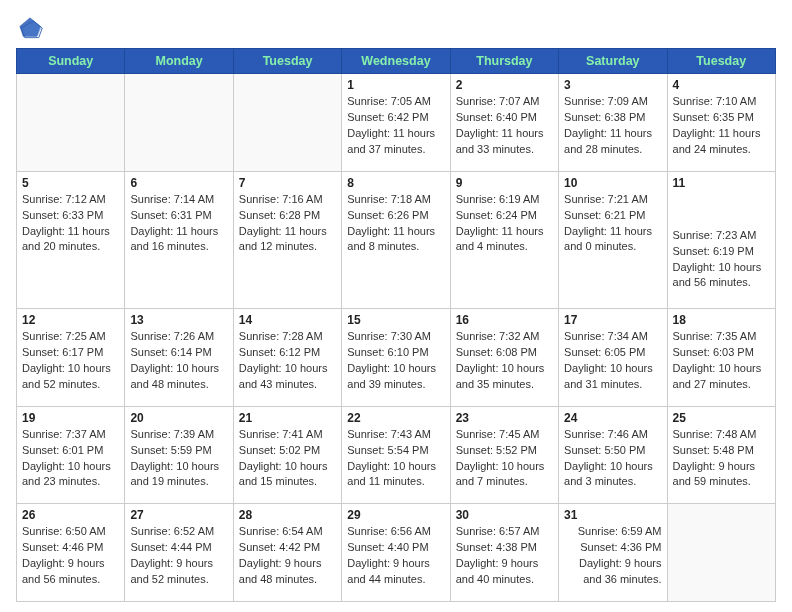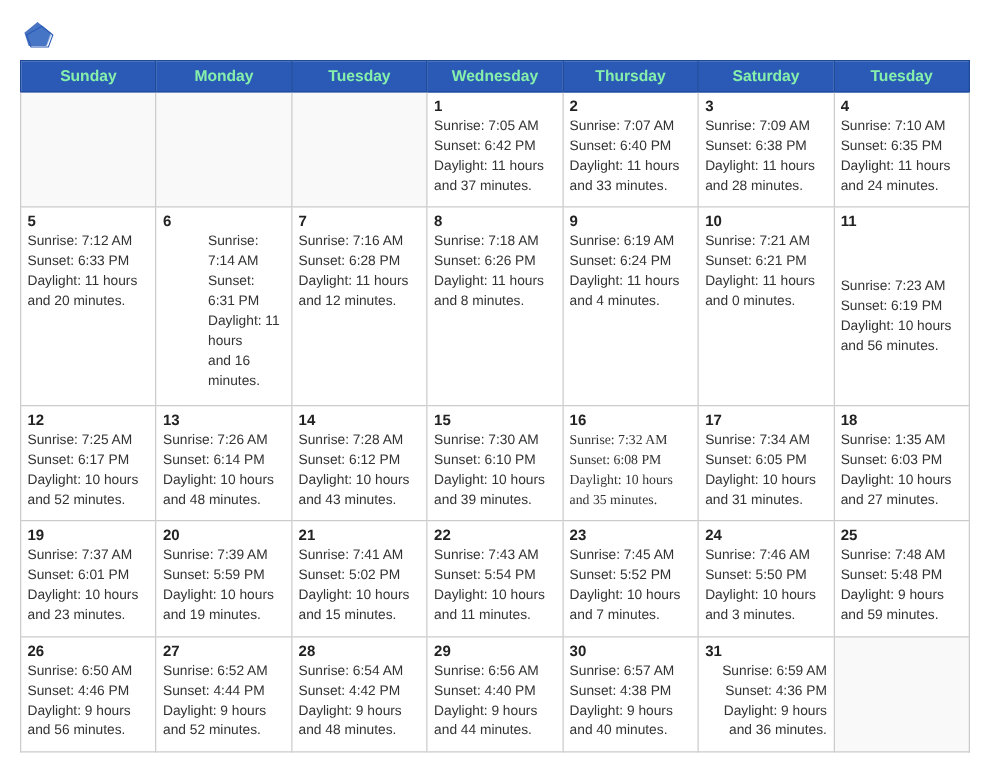--- a/index.html
+++ b/index.html
@@ -159,21 +159,21 @@
         <tr>
           <td>
             <div class="day-number">5</div>
             <div class="day-info" style="white-space: pre-line;">Sunrise: 7:12 AM
 Sunset: 6:33 PM
 Daylight: 11 hours
 and 20 minutes.</div>
           </td>
           <td>
             <div class="day-number">6</div>
-            <div class="day-info" style="white-space: pre-line; margin-left: 36px;">Sunrise: 7:14 AM
+            <div class="day-info" style="white-space: pre-line;">Sunrise: 7:14 AM
 Sunset: 6:31 PM
 Daylight: 11 hours
 and 16 minutes.</div>
           </td>
           <td>
             <div class="day-number">7</div>
             <div class="day-info" style="white-space: pre-line;">Sunrise: 7:16 AM
 Sunset: 6:28 PM
 Daylight: 11 hours
 and 12 minutes.</div>
@@ -231,35 +231,35 @@
           </td>
           <td>
             <div class="day-number">15</div>
             <div class="day-info" style="white-space: pre-line;">Sunrise: 7:30 AM
 Sunset: 6:10 PM
 Daylight: 10 hours
 and 39 minutes.</div>
           </td>
           <td>
             <div class="day-number">16</div>
-            <div class="day-info" style="white-space: pre-line; font-family: Liberation Serif, serif;">Sunrise: 7:32 AM
+            <div class="day-info" style="white-space: pre-line;">Sunrise: 7:32 AM
 Sunset: 6:08 PM
 Daylight: 10 hours
 and 35 minutes.</div>
           </td>
           <td>
             <div class="day-number">17</div>
             <div class="day-info" style="white-space: pre-line;">Sunrise: 7:34 AM
 Sunset: 6:05 PM
 Daylight: 10 hours
 and 31 minutes.</div>
           </td>
           <td>
             <div class="day-number">18</div>
-            <div class="day-info" style="white-space: pre-line;">Sunrise: 1:35 AM
+            <div class="day-info" style="white-space: pre-line;">Sunrise: 7:35 AM
 Sunset: 6:03 PM
 Daylight: 10 hours
 and 27 minutes.</div>
           </td>
         </tr>
         <tr>
           <td>
             <div class="day-number">19</div>
             <div class="day-info" style="white-space: pre-line;">Sunrise: 7:37 AM
 Sunset: 6:01 PM

